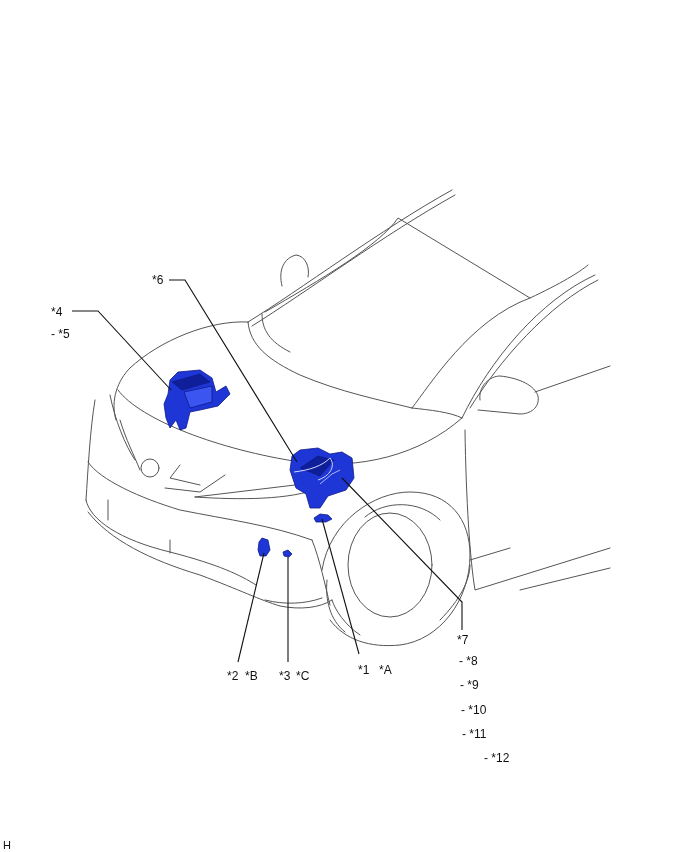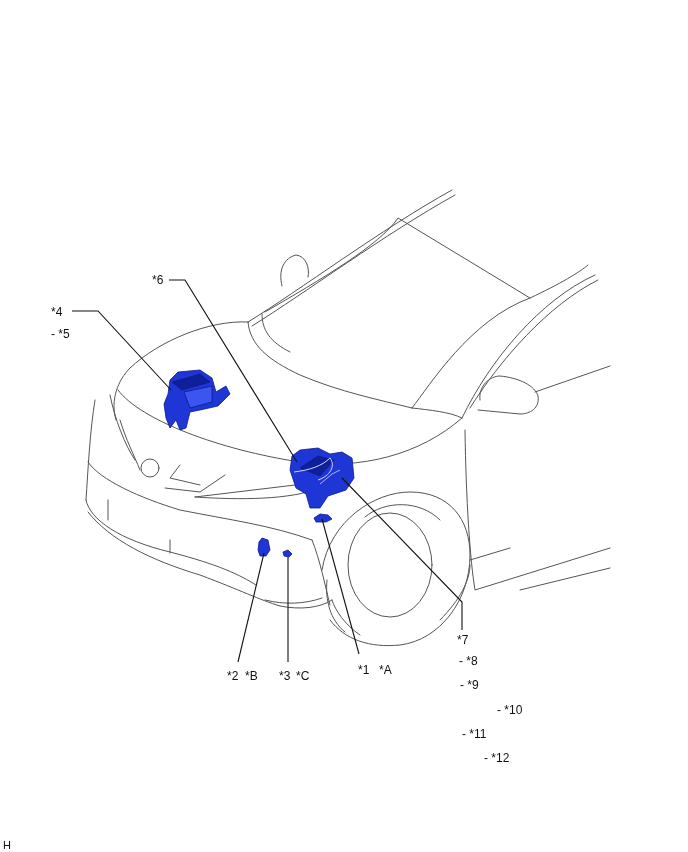--- a/index.html
+++ b/index.html
@@ -103,21 +103,21 @@
   </g>
 </svg>
 
 <span class="lbl" style="left:51px;top:305px;">*4</span>
 <span class="lbl" style="left:51px;top:327px;">- *5</span>
 <span class="lbl" style="left:152px;top:273px;">*6</span>
 
 <span class="lbl" style="left:457px;top:633px;">*7</span>
 <span class="lbl" style="left:459px;top:654px;">- *8</span>
 <span class="lbl" style="left:460px;top:678px;">- *9</span>
-<span class="lbl" style="left:461px;top:703px;margin-left:36px;">- *10</span>
+<span class="lbl" style="left:461px;top:703px;">- *10</span>
 <span class="lbl" style="left:462px;top:727px;">- *11</span>
 <span class="lbl" style="left:484px;top:751px;">- *12</span>
 
 <span class="lbl" style="left:227px;top:669px;">*2</span>
 <span class="lbl" style="left:245px;top:669px;">*B</span>
 <span class="lbl" style="left:279px;top:669px;">*3</span>
 <span class="lbl" style="left:296px;top:669px;">*C</span>
 <span class="lbl" style="left:358px;top:663px;">*1</span>
 <span class="lbl" style="left:379px;top:663px;">*A</span>
 

